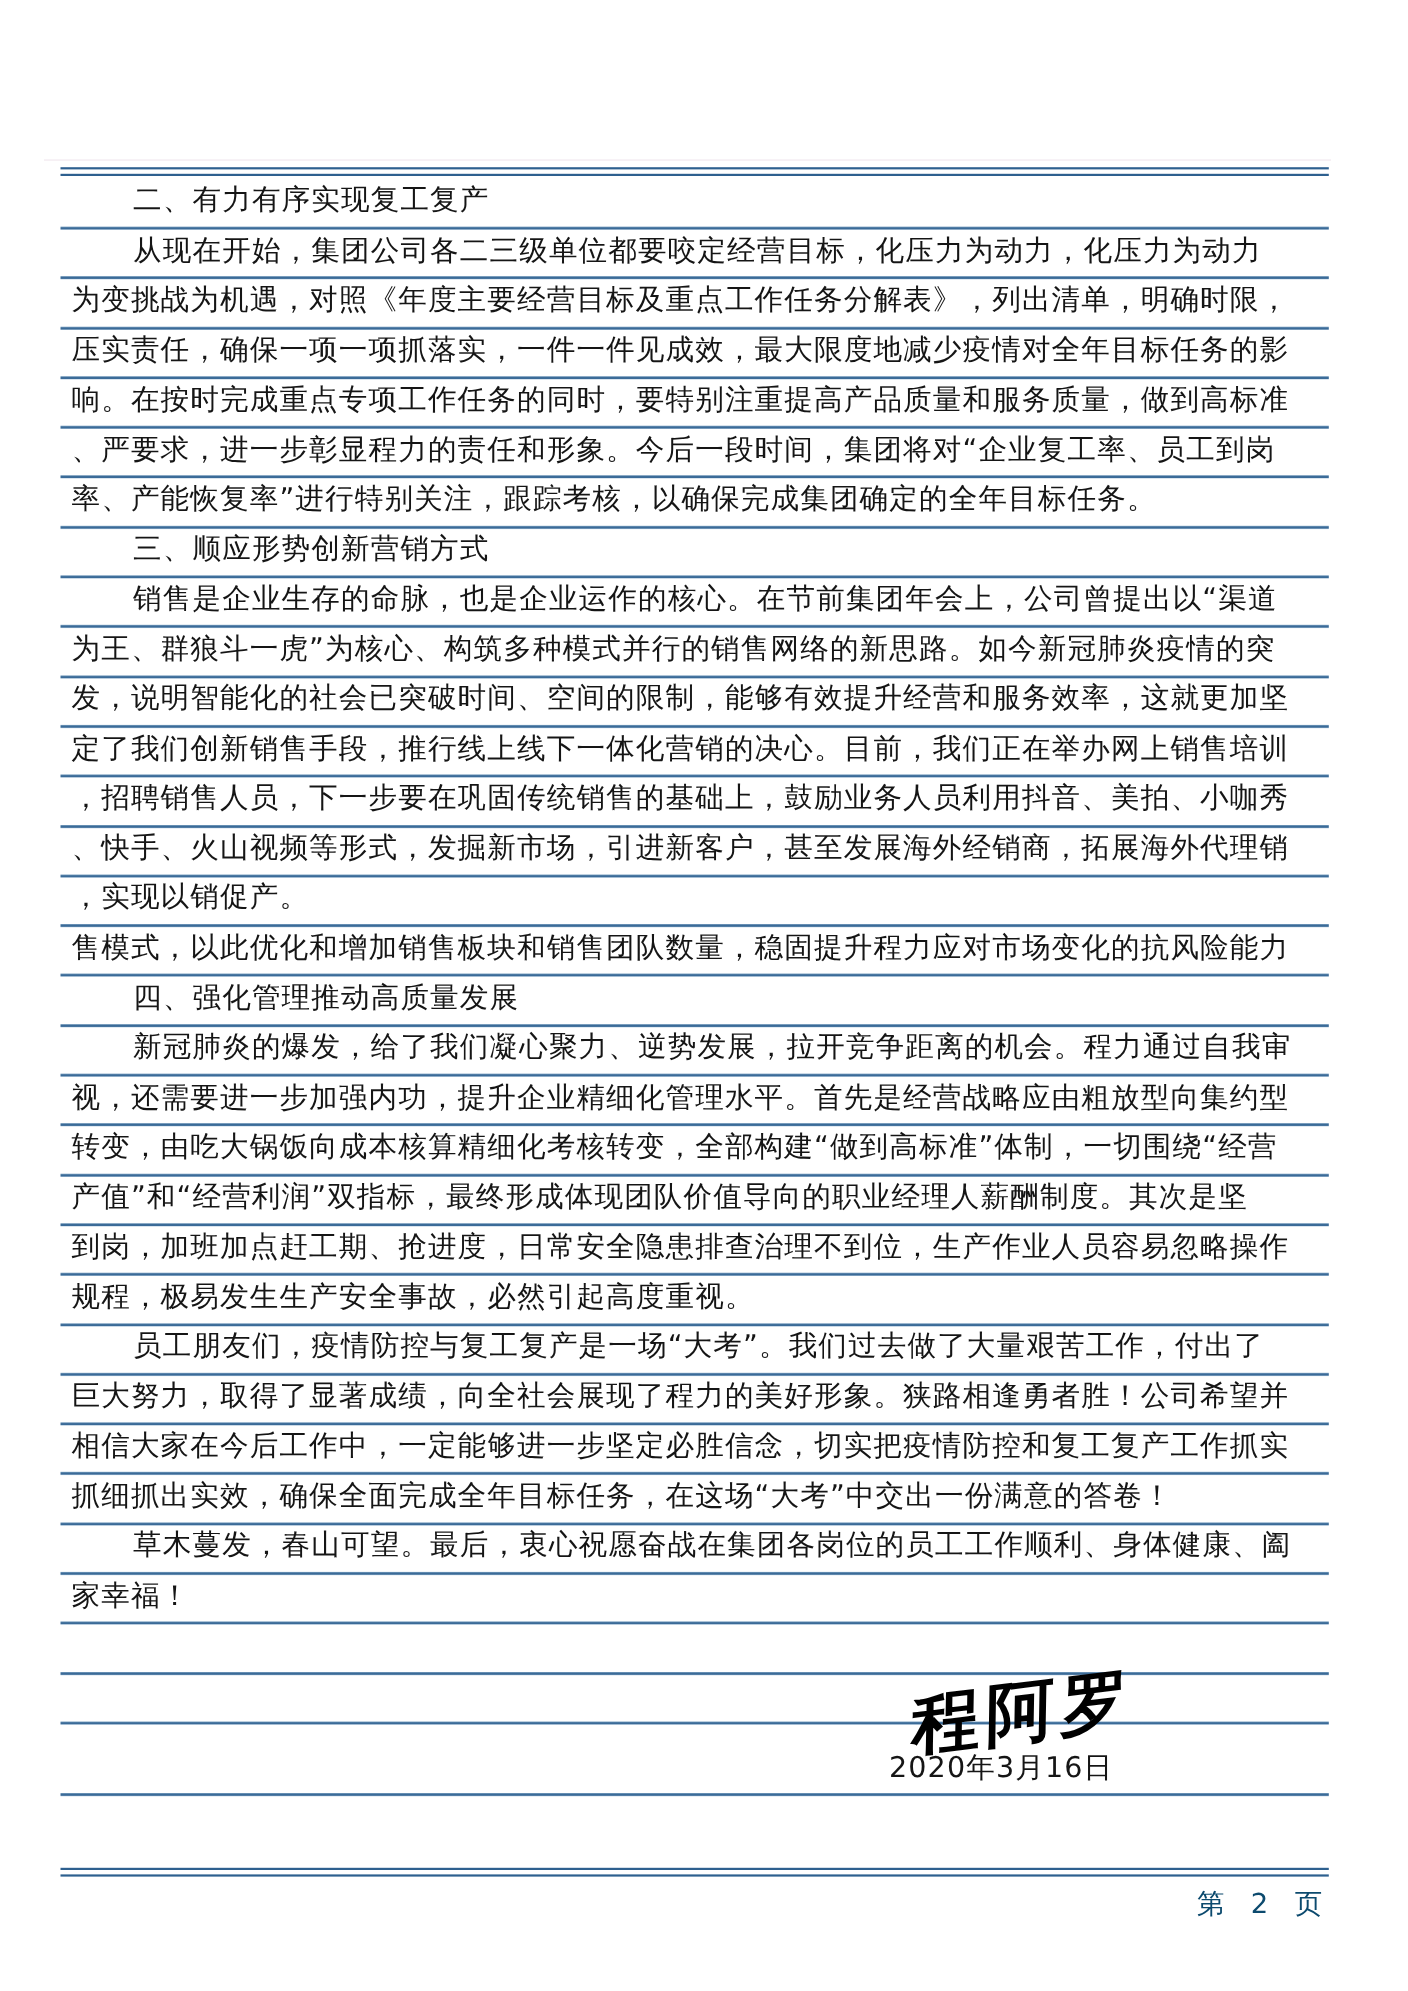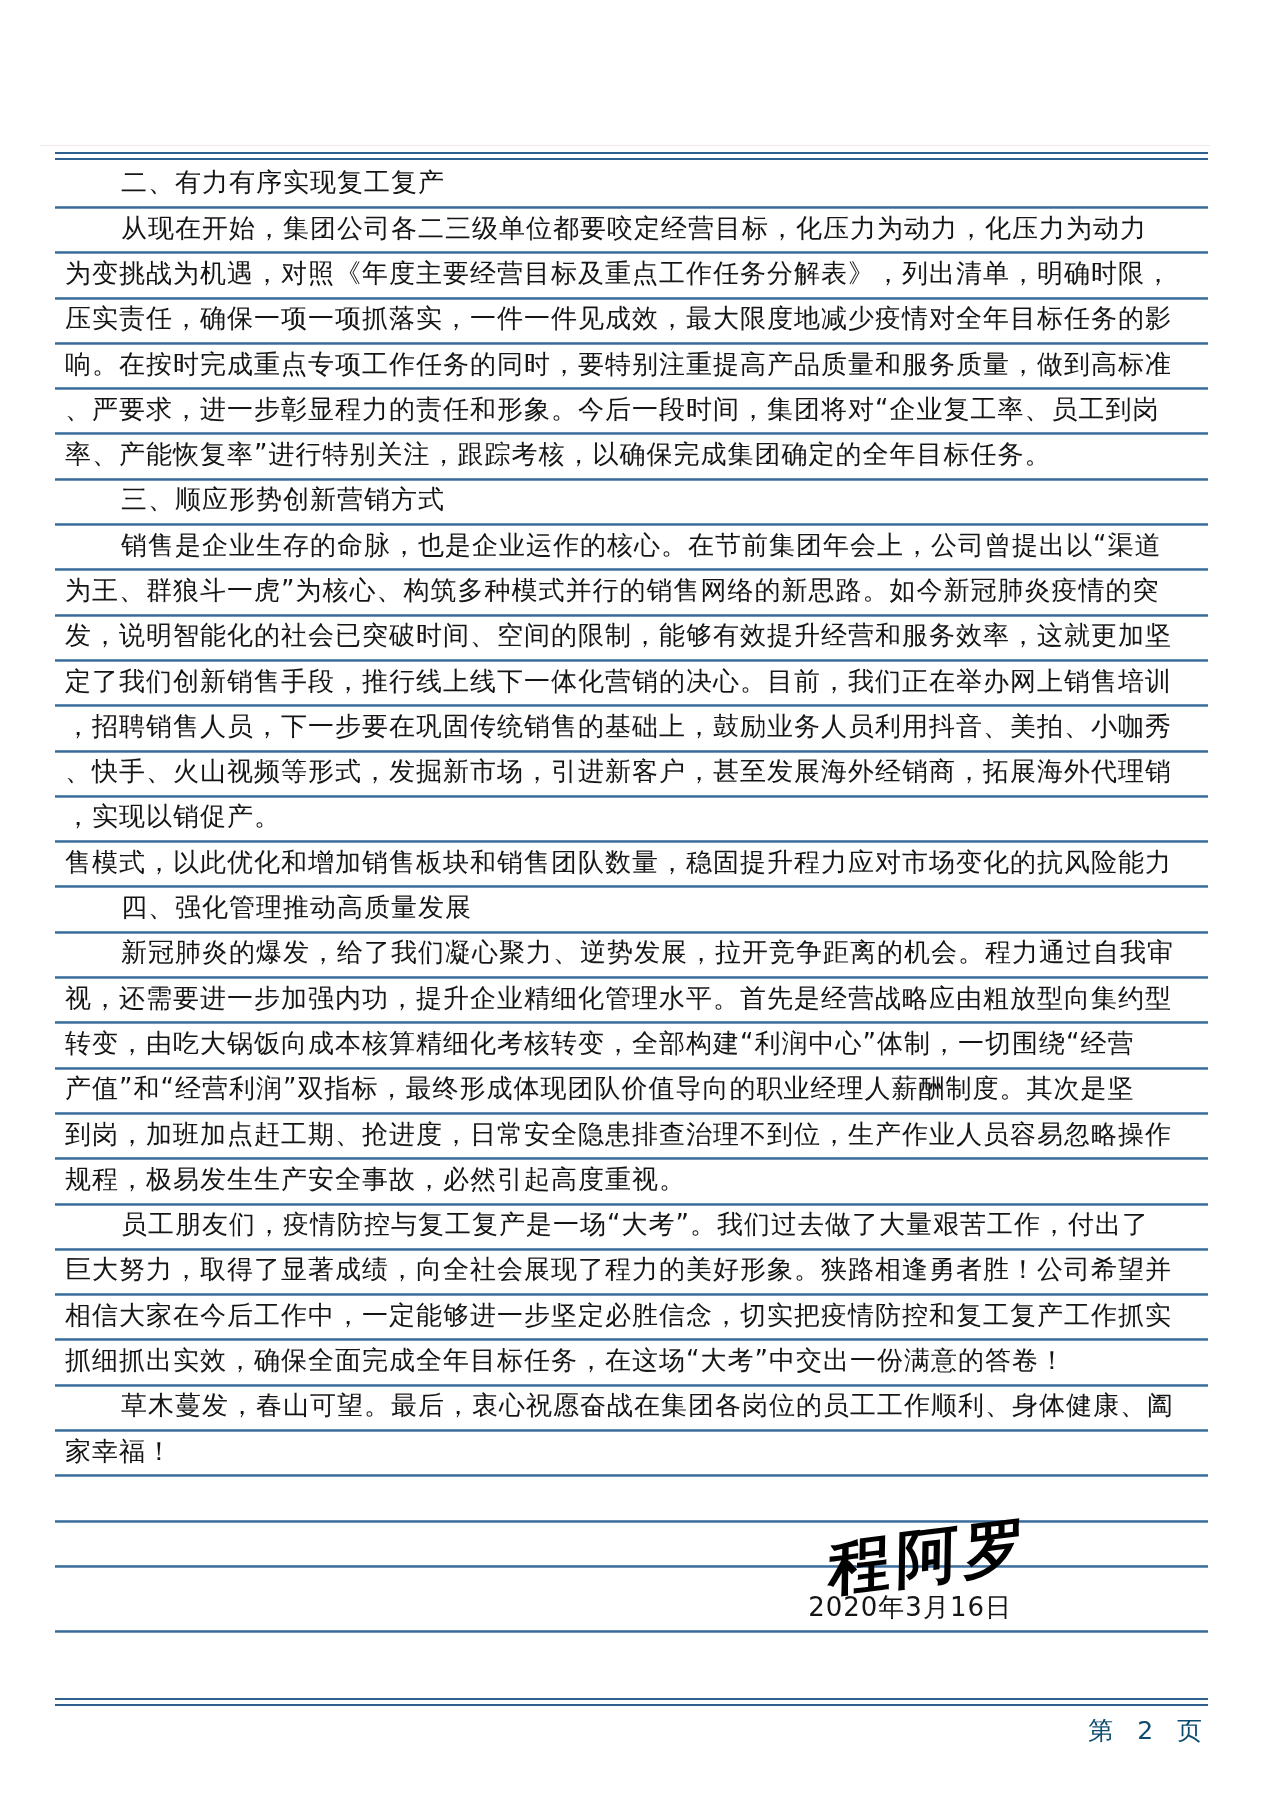--- a/index.html
+++ b/index.html
@@ -178,21 +178,21 @@
       <div class="row indent">
         <span class="line-text">四、强化管理推动高质量发展</span>
       </div>
       <div class="row indent">
         <span class="line-text">新冠肺炎的爆发，给了我们凝心聚力、逆势发展，拉开竞争距离的机会。程力通过自我审</span>
       </div>
       <div class="row">
         <span class="line-text">视，还需要进一步加强内功，提升企业精细化管理水平。首先是经营战略应由粗放型向集约型</span>
       </div>
       <div class="row">
-        <span class="line-text">转变，由吃大锅饭向成本核算精细化考核转变，全部构建“利润中心”体制，一切围绕“经营</span>
+        <span class="line-text">转变，由吃大锅饭向成本核算精细化考核转变，全部构建“做到高标准”体制，一切围绕“经营</span>
       </div>
       <div class="row">
         <span class="line-text">产值”和“经营利润”双指标，最终形成体现团队价值导向的职业经理人薪酬制度。其次是坚</span>
       </div>
       <div class="row">
         <span class="line-text">到岗，加班加点赶工期、抢进度，日常安全隐患排查治理不到位，生产作业人员容易忽略操作</span>
       </div>
       <div class="row">
         <span class="line-text">规程，极易发生生产安全事故，必然引起高度重视。</span>
       </div>

